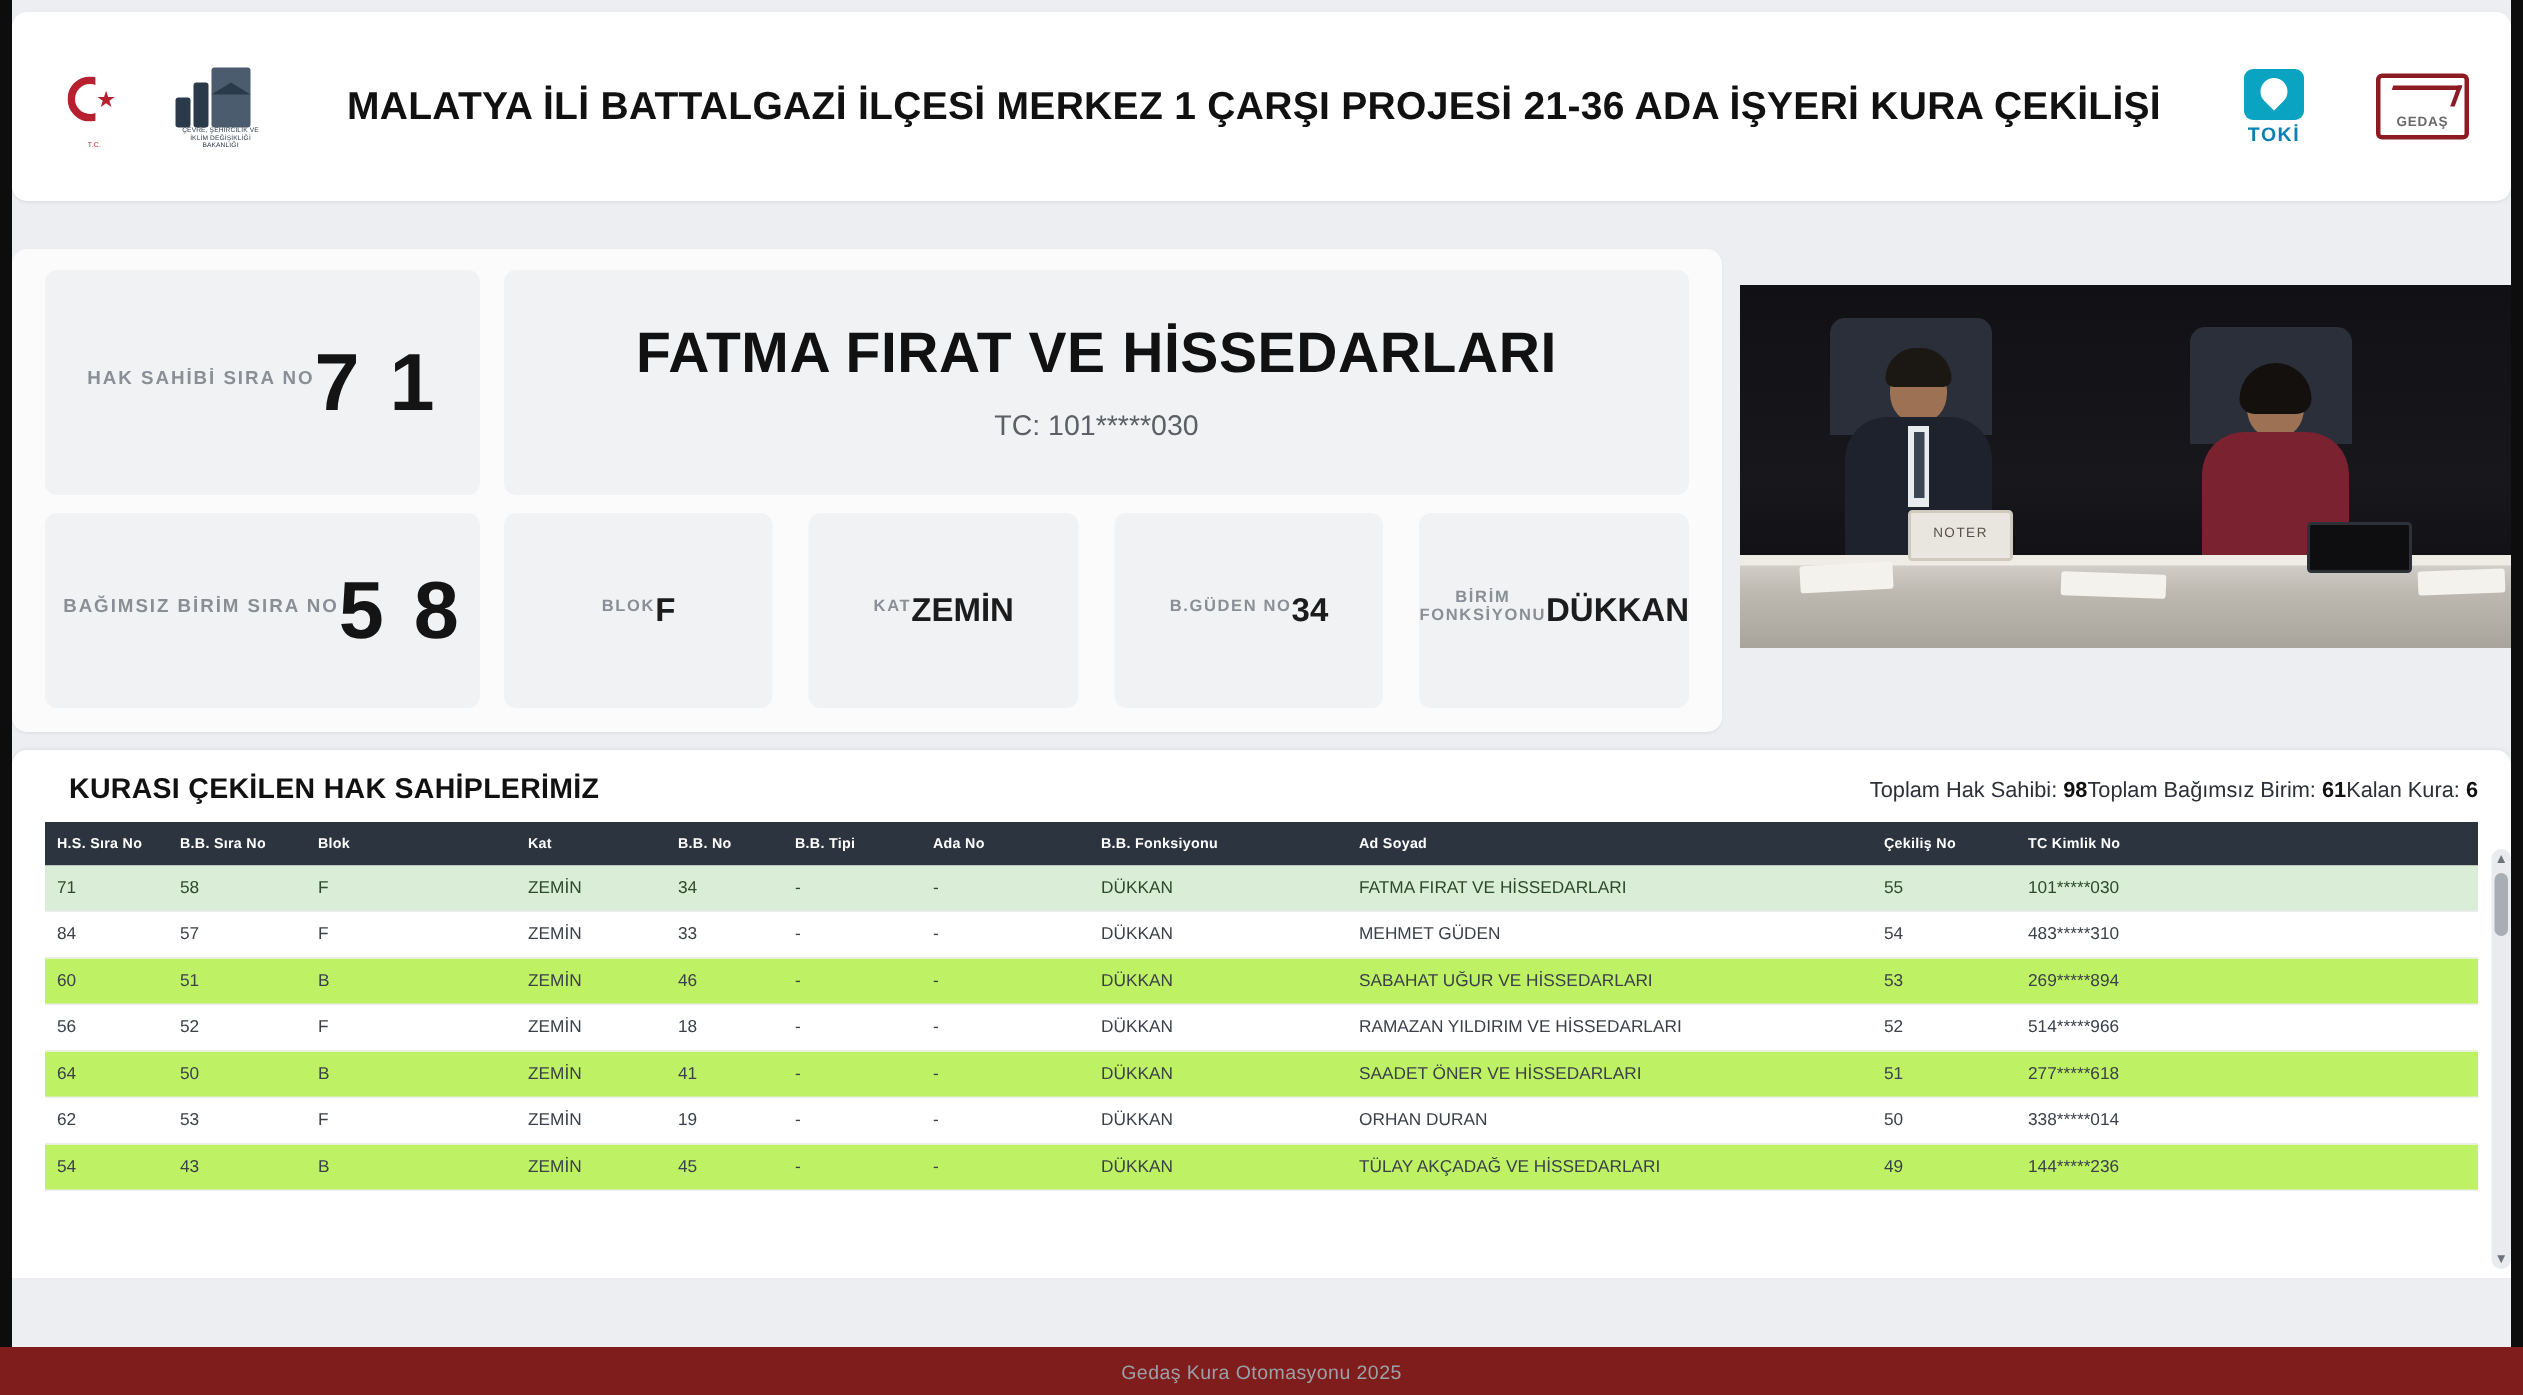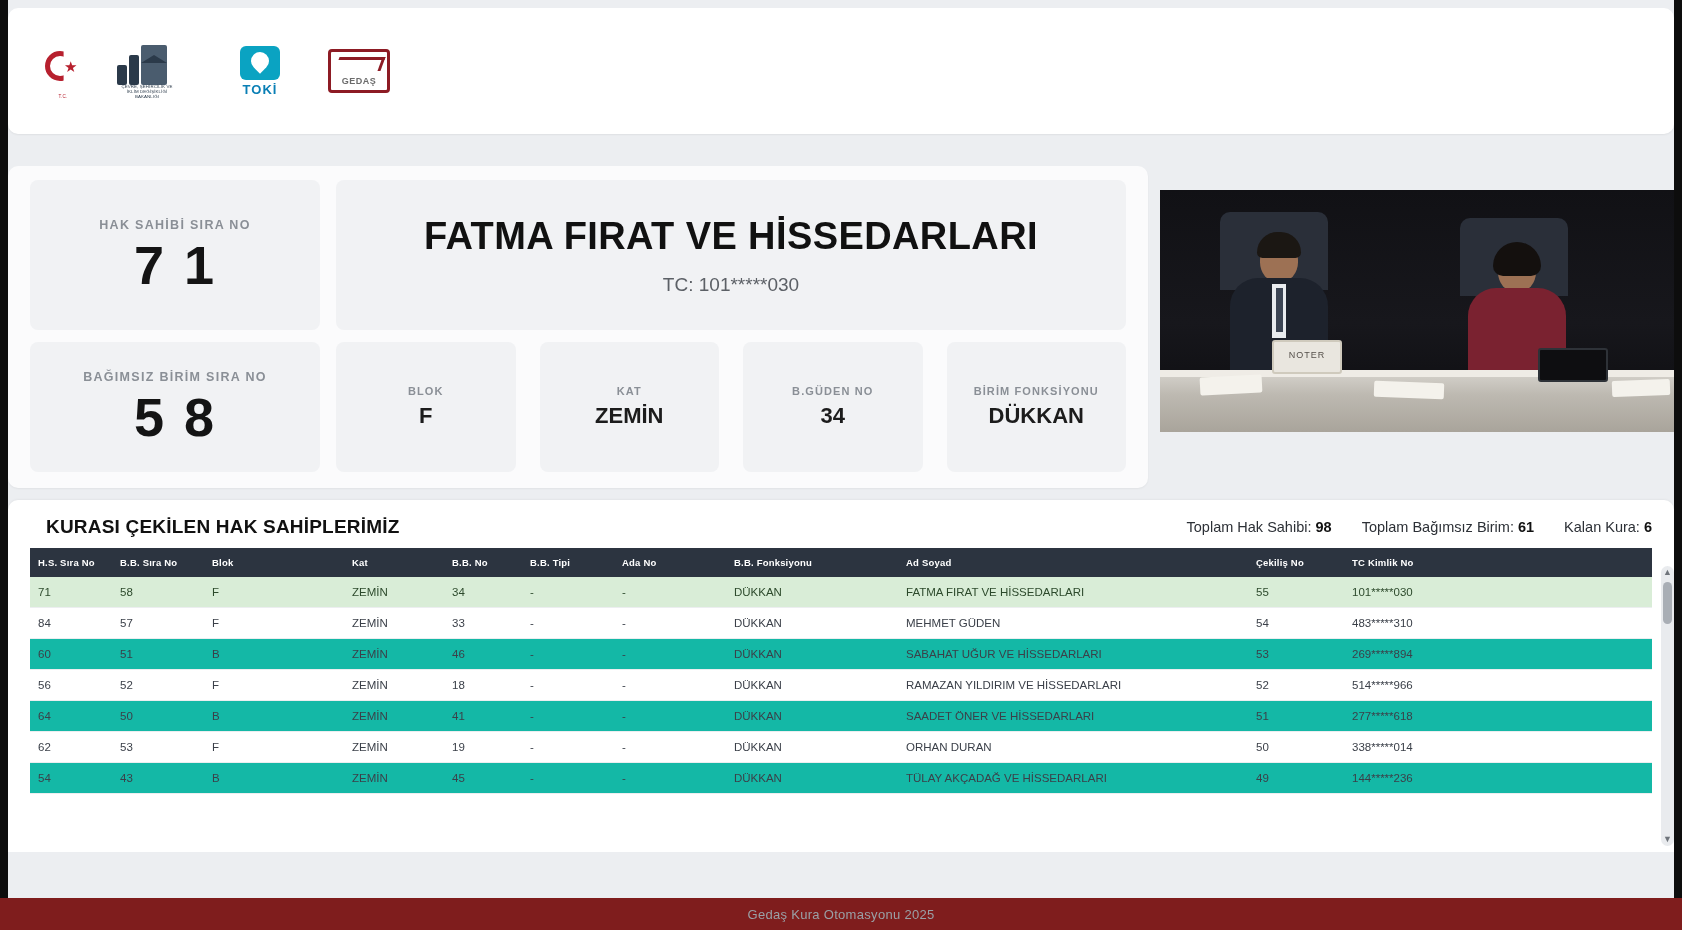--- a/index.html
+++ b/index.html
@@ -175,21 +175,21 @@
     left: 8px; top: 166px;
     width: 1140px; height: 322px;
     background: #fbfbfc;
     border-radius: 10px;
     box-shadow: 0 1px 2px rgba(0,0,0,.05);
   }
   .card {
     background: #f1f2f4;
     border-radius: 8px;
     display: flex;
-    flex-direction: column;
+    flex-direction: row;
     align-items: center;
     justify-content: center;
   }
   .card .label {
     font-size: 12.5px;
     font-weight: bold;
     color: #8a8f96;
     letter-spacing: 1.3px;
     margin-bottom: 6px;
     text-align: center;
@@ -357,21 +357,20 @@
     padding: 16px 22px 10px 38px;
   }
   .ts-title {
     font-size: 19px;
     font-weight: bold;
     color: #111;
     letter-spacing: .2px;
   }
   .ts-stats {
     display: flex;
-    gap: 30px;
     font-size: 14.5px;
     color: #2c3036;
   }
   .ts-stats b { color: #111; }
   table {
     width: calc(100% - 44px);
     margin: 0 22px;
     border-collapse: collapse;
     font-size: 11.5px;
   }
@@ -384,21 +383,21 @@
     padding: 9px 8px;
     letter-spacing: .2px;
     white-space: nowrap;
   }
   tbody td {
     padding: 9px 8px;
     color: #3b4049;
     border-bottom: 1px solid #eceef0;
     white-space: nowrap;
   }
-  tbody tr.alt td { background: #14b8a6; }
+  tbody tr.alt td { background: #bef264; }
   tbody tr.highlight td {
     background: #d9edd7;
     color: #2d4a2c;
   }
   .col-hs { width: 82px; }
   .col-bb { width: 92px; }
   .col-blok { width: 140px; }
   .col-kat { width: 100px; }
   .col-bbno { width: 78px; }
   .col-bbtipi { width: 92px; }
@@ -469,20 +468,21 @@
       </div>
       <div class="ministry">
         <div class="bar b1"></div>
         <div class="bar b2"></div>
         <div class="bar b3"></div>
         <div class="roof"></div>
         <div class="cap">ÇEVRE, ŞEHİRCİLİK VE İKLİM DEĞİŞİKLİĞİ BAKANLIĞI</div>
       </div>
     </div>
 
+    <div class="header-title">MALATYA İLİ BATTALGAZİ İLÇESİ MERKEZ 1 ÇARŞI PROJESİ 21-36 ADA İŞYERİ KURA ÇEKİLİŞİ</div>
 
     <div class="logo-right">
       <div class="toki">
         <div class="mark"></div>
         <div class="txt">TOKİ</div>
       </div>
       <div class="gedas">
         <div class="box">
           <div class="roofline"></div>
           <div class="word">GEDAŞ</div>

